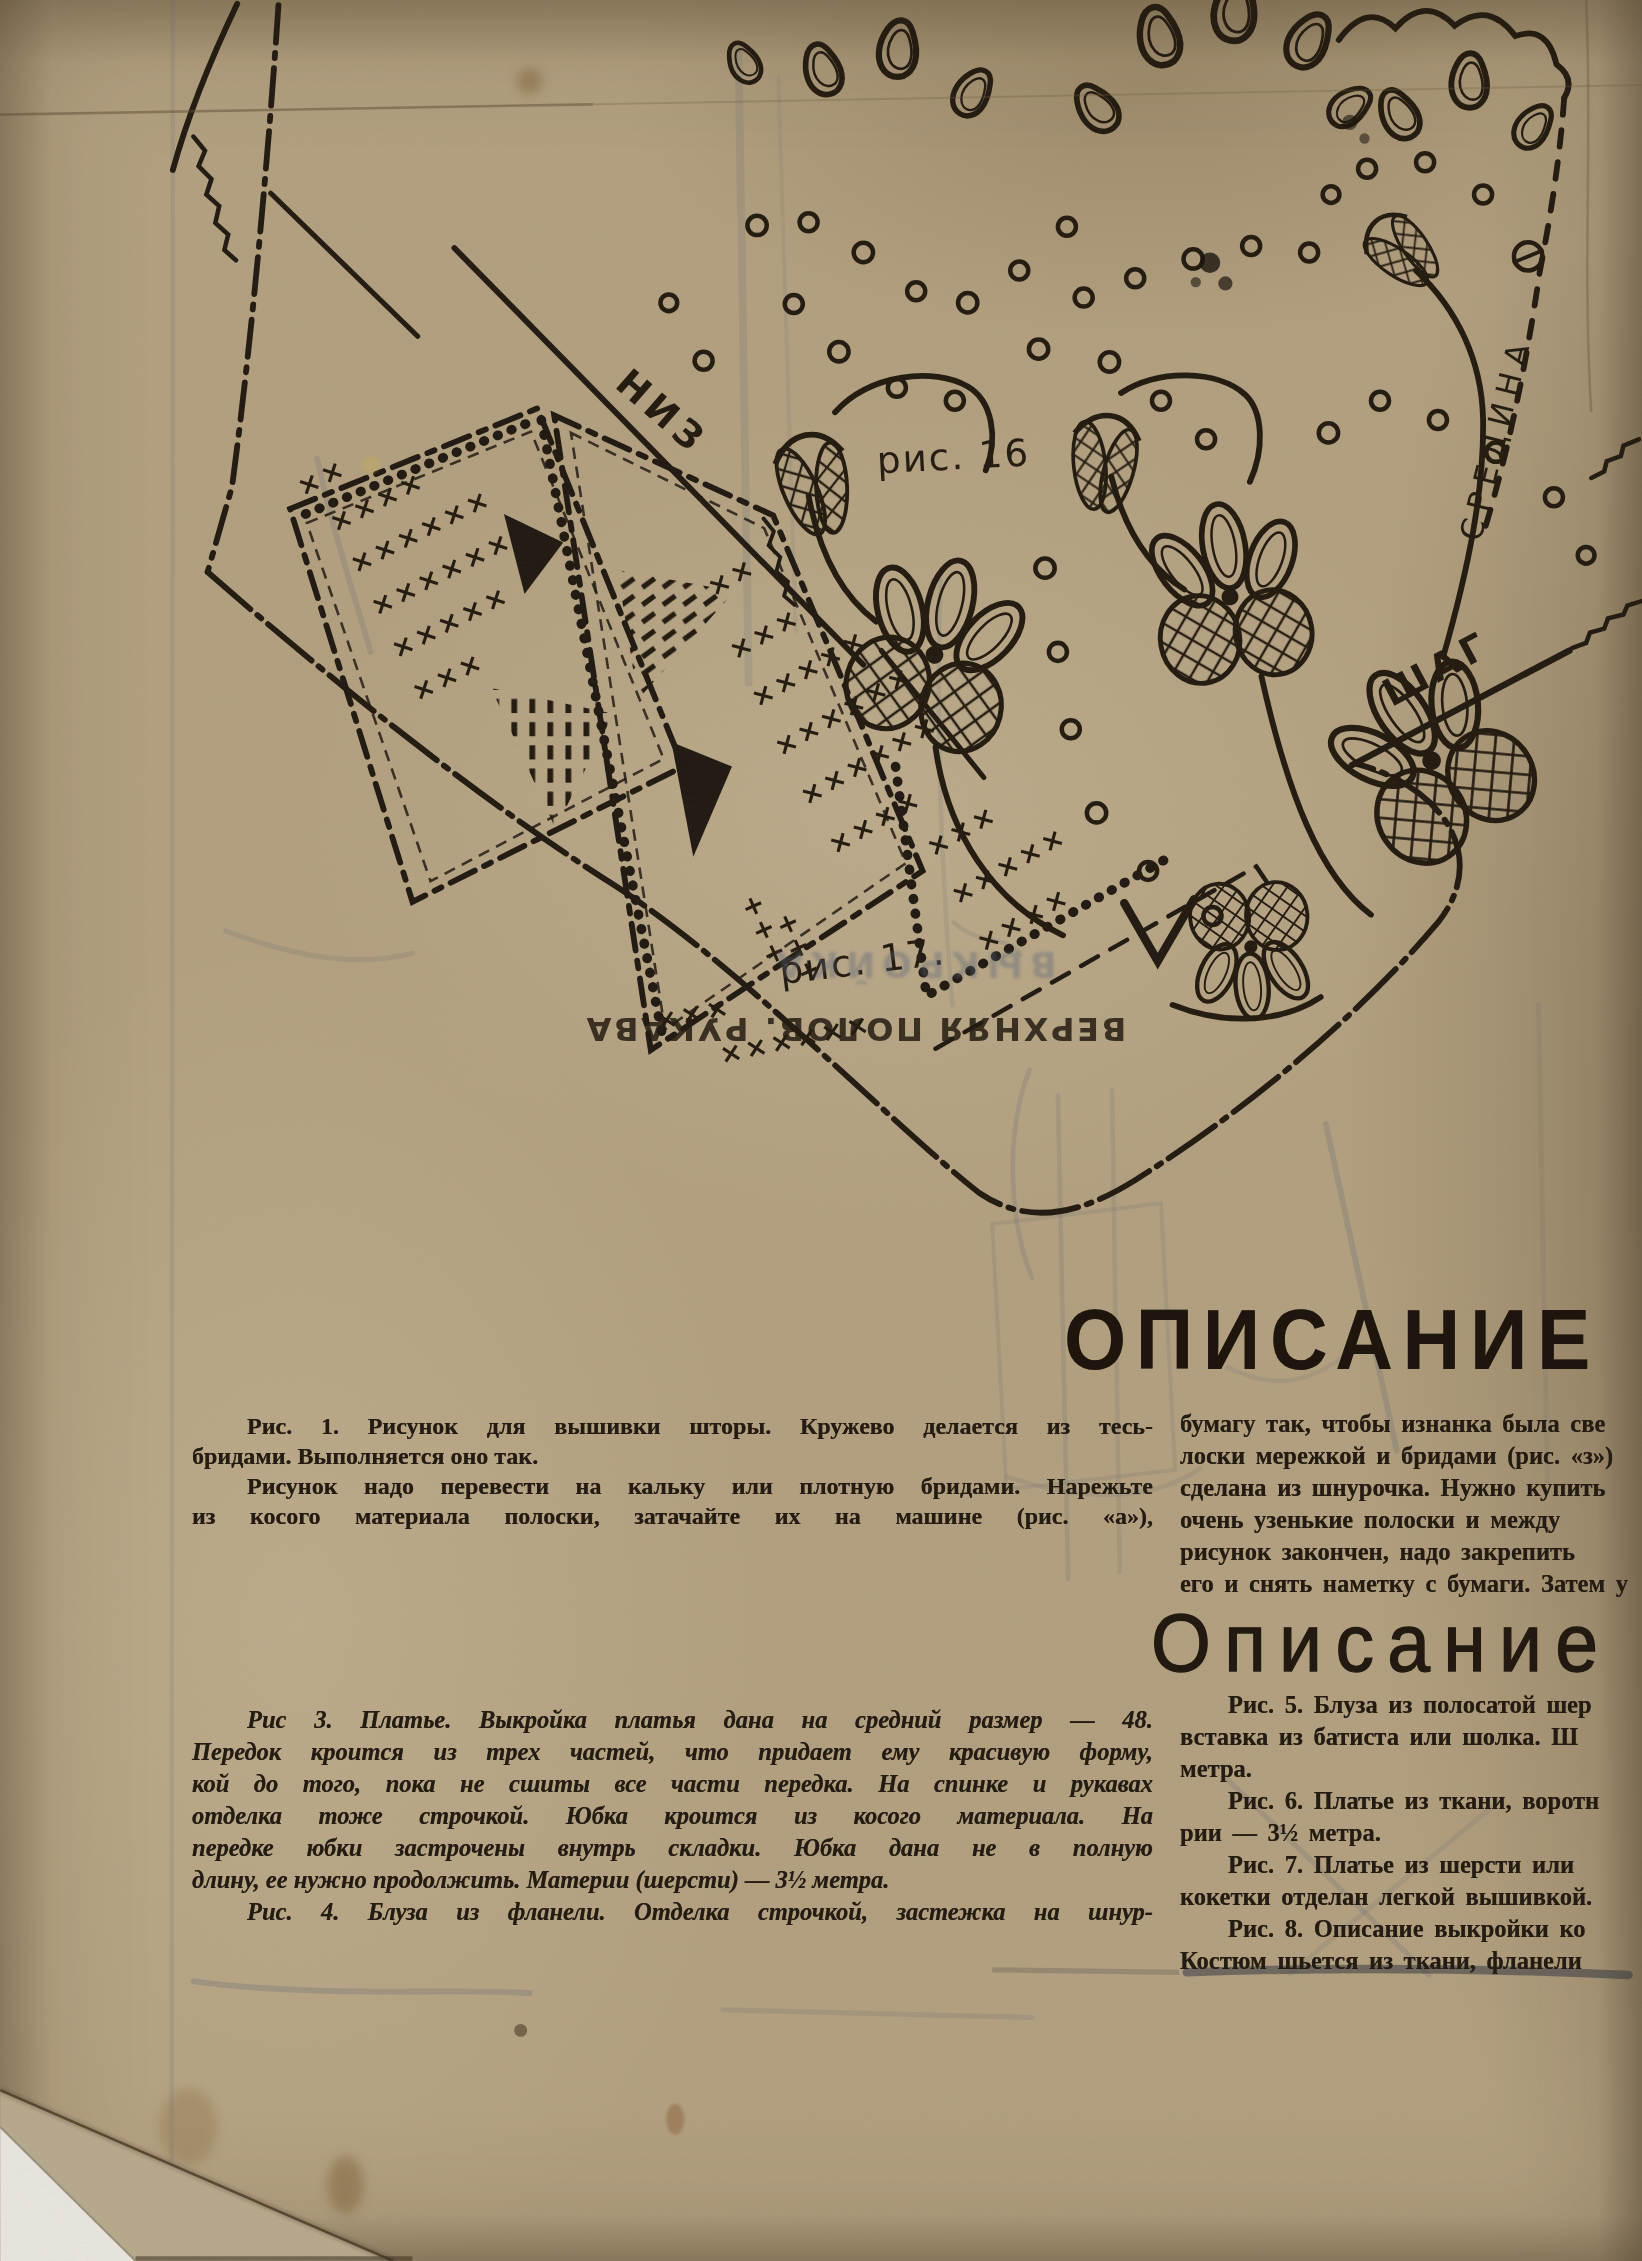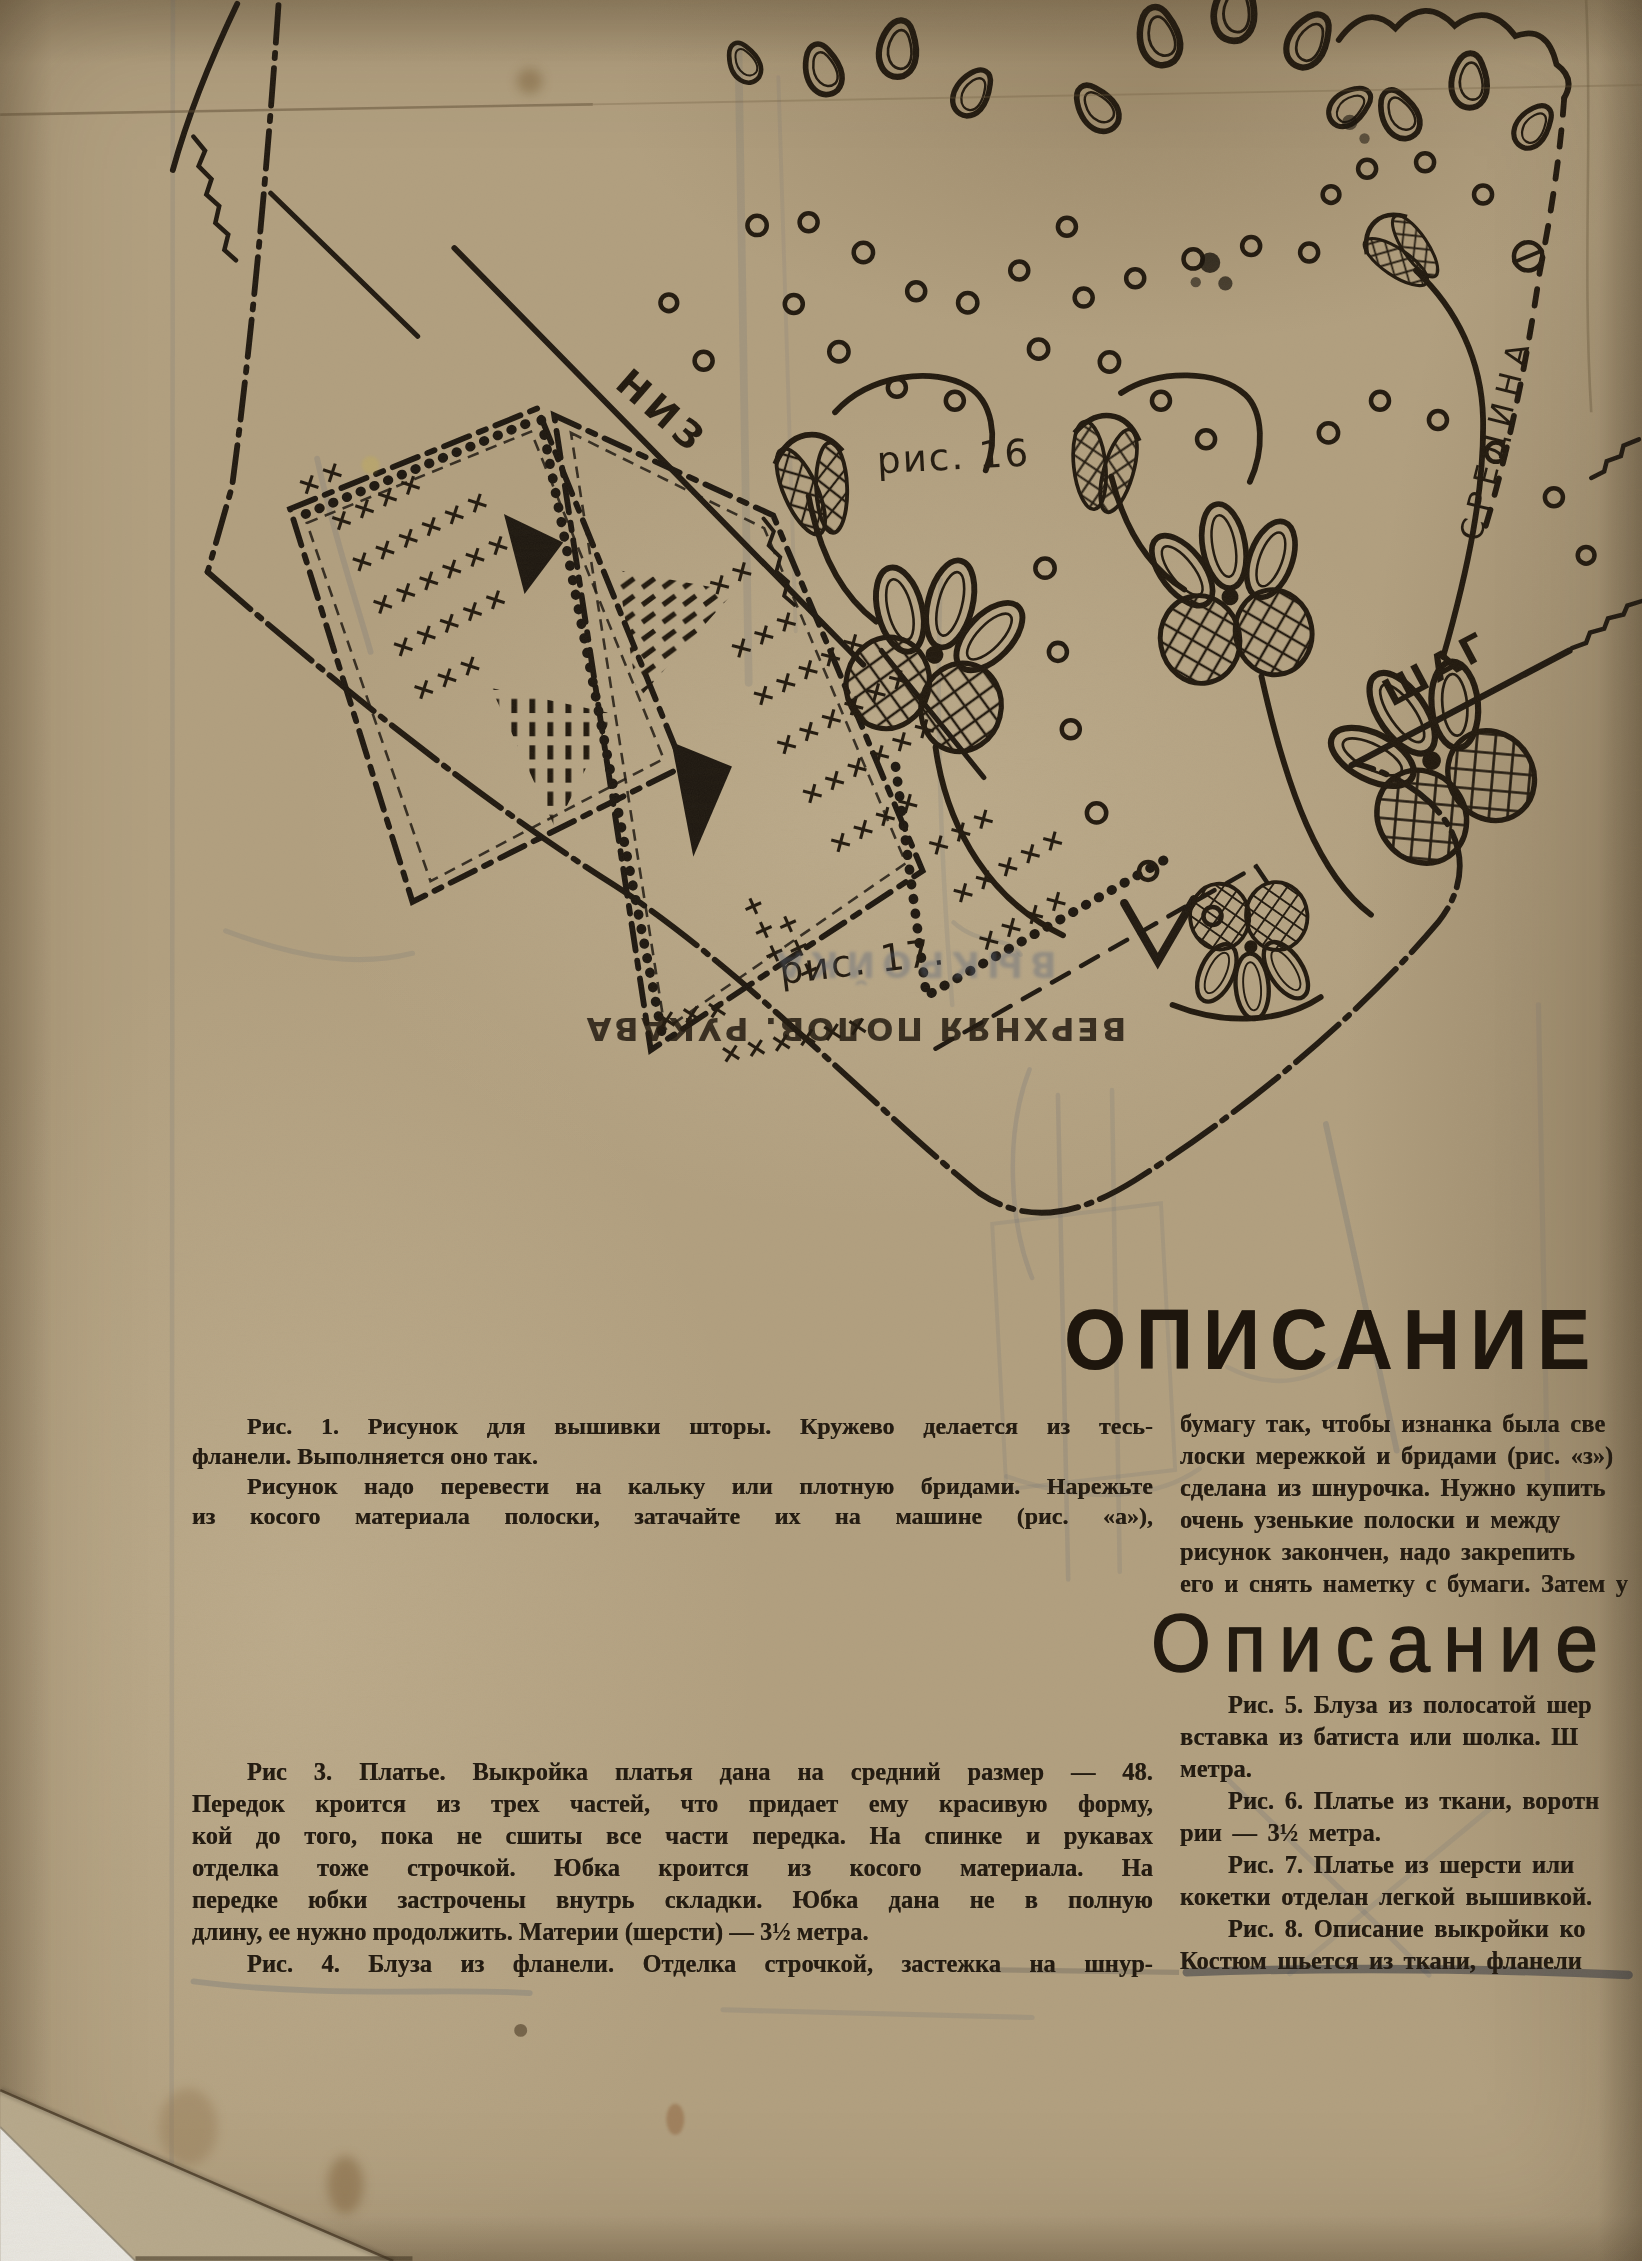--- a/index.html
+++ b/index.html
@@ -27,21 +27,21 @@
   .heading2{position:absolute;left:1151px;top:1603px;white-space:nowrap;
     font-family:"Liberation Sans", sans-serif;font-weight:400;font-size:81px;
     letter-spacing:14px;line-height:1;color:#221a10;
     -webkit-text-stroke:1.3px #221a10;
     transform:scaleX(.95);transform-origin:left top;
     text-shadow:0 0 0.6px rgba(30,22,12,.45);}
   .col{position:absolute;font-weight:700;}
   .lcol{left:192px;width:961px;}
   .lp1{top:1411px;font-size:24px;}
   .lp1 .ln{height:30px;line-height:30px;}
-  .lp2{top:1756px;font-size:24.5px;}
+  .lp2{top:1704px;font-size:24.5px;font-style:italic;}
   .lp2 .ln{height:32px;line-height:32px;}
   .lcol .ln{text-align:justify;text-align-last:justify;white-space:nowrap;}
   .lcol .ln{white-space:normal;}
   .lcol .ln.short{text-align-last:left;}
   .lcol .ln.indent{text-indent:55px;}
   .rcol{left:1180px;width:470px;}
   .rp1{top:1408px;font-size:24.5px;}
   .rp1 .ln{height:32px;line-height:32px;}
   .rp2{top:1689px;font-size:24.5px;}
   .rp2 .ln{height:32px;line-height:32px;}
@@ -307,21 +307,21 @@
     </g>
 
     <rect x="0" y="0" width="2550" height="3510" filter="url(#paperNoise)" opacity=".16"></rect>
     <rect x="0" y="0" width="2550" height="3510" filter="url(#fiberNoise)" opacity=".07"></rect>
   </svg>
 
   <div class="heading1 ink-text">ОПИСАНИЕ</div>
 
   <div class="col lcol lp1 ink-text">
     <div class="ln indent">Рис. 1. Рисунок для вышивки шторы. Кружево делается из тесь-</div>
-    <div class="ln short">фланели. Выполняется оно так.</div>
+    <div class="ln short">бридами. Выполняется оно так.</div>
     <div class="ln indent">Рисунок надо перевести на кальку или плотную бридами. Нарежьте</div>
     <div class="ln">из косого материала полоски, затачайте их на машине (рис. «а»),</div>
   </div>
 
   <div class="col lcol lp2 ink-text">
     <div class="ln indent">Рис 3. Платье. Выкройка платья дана на средний размер — 48.</div>
     <div class="ln">Передок кроится из трех частей, что придает ему красивую форму,</div>
     <div class="ln">кой до того, пока не сшиты все части передка. На спинке и рукавах</div>
     <div class="ln">отделка тоже строчкой. Юбка кроится из косого материала. На</div>
     <div class="ln">передке юбки застрочены внутрь складки. Юбка дана не в полную</div>

